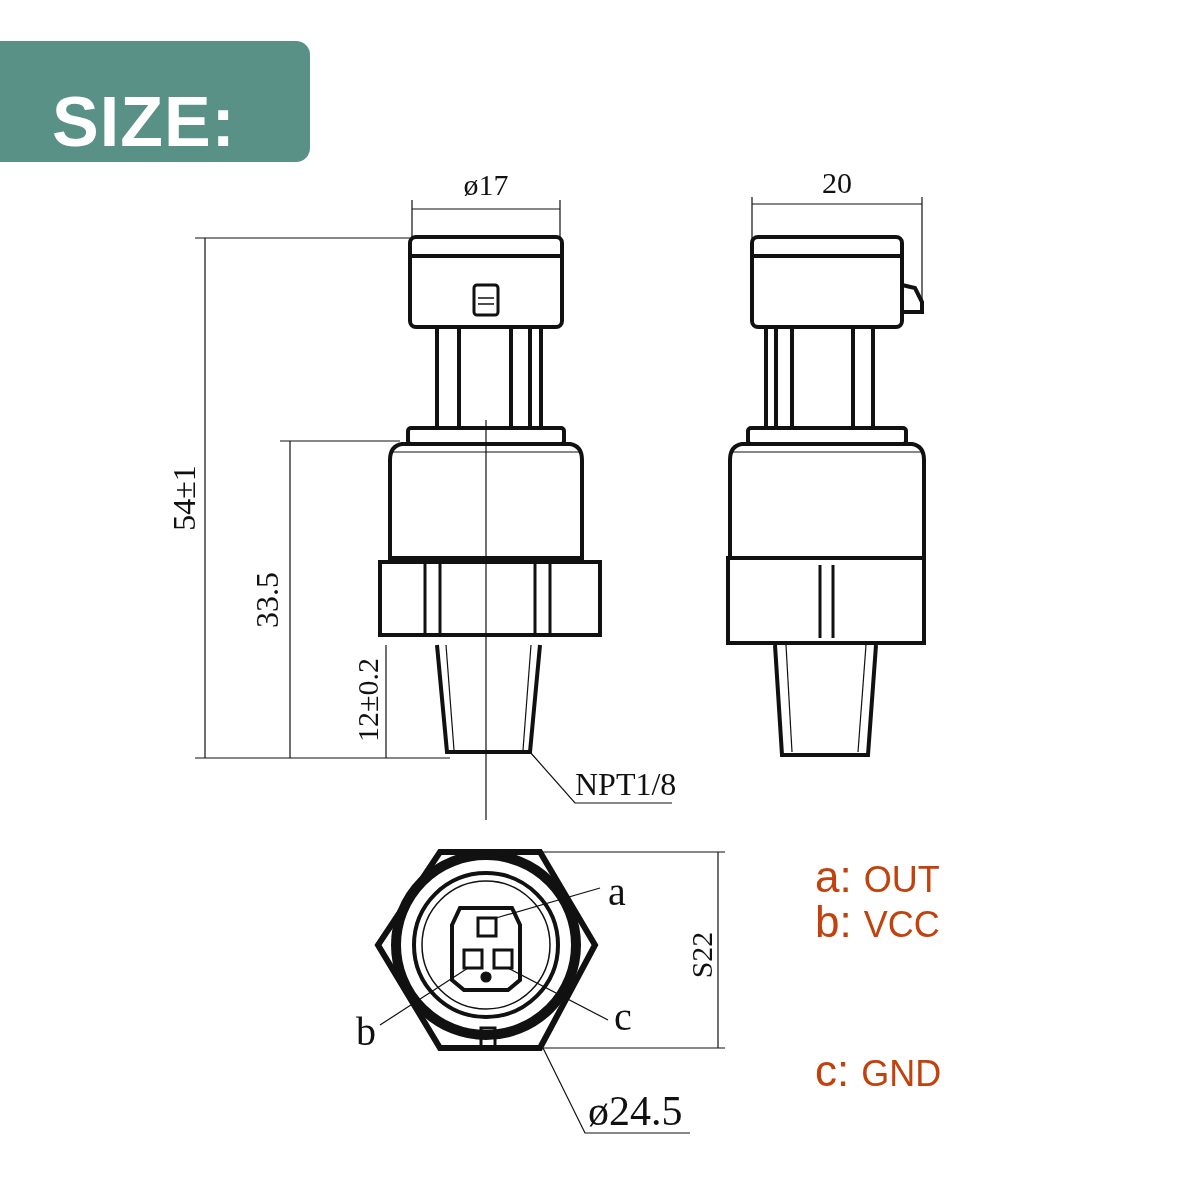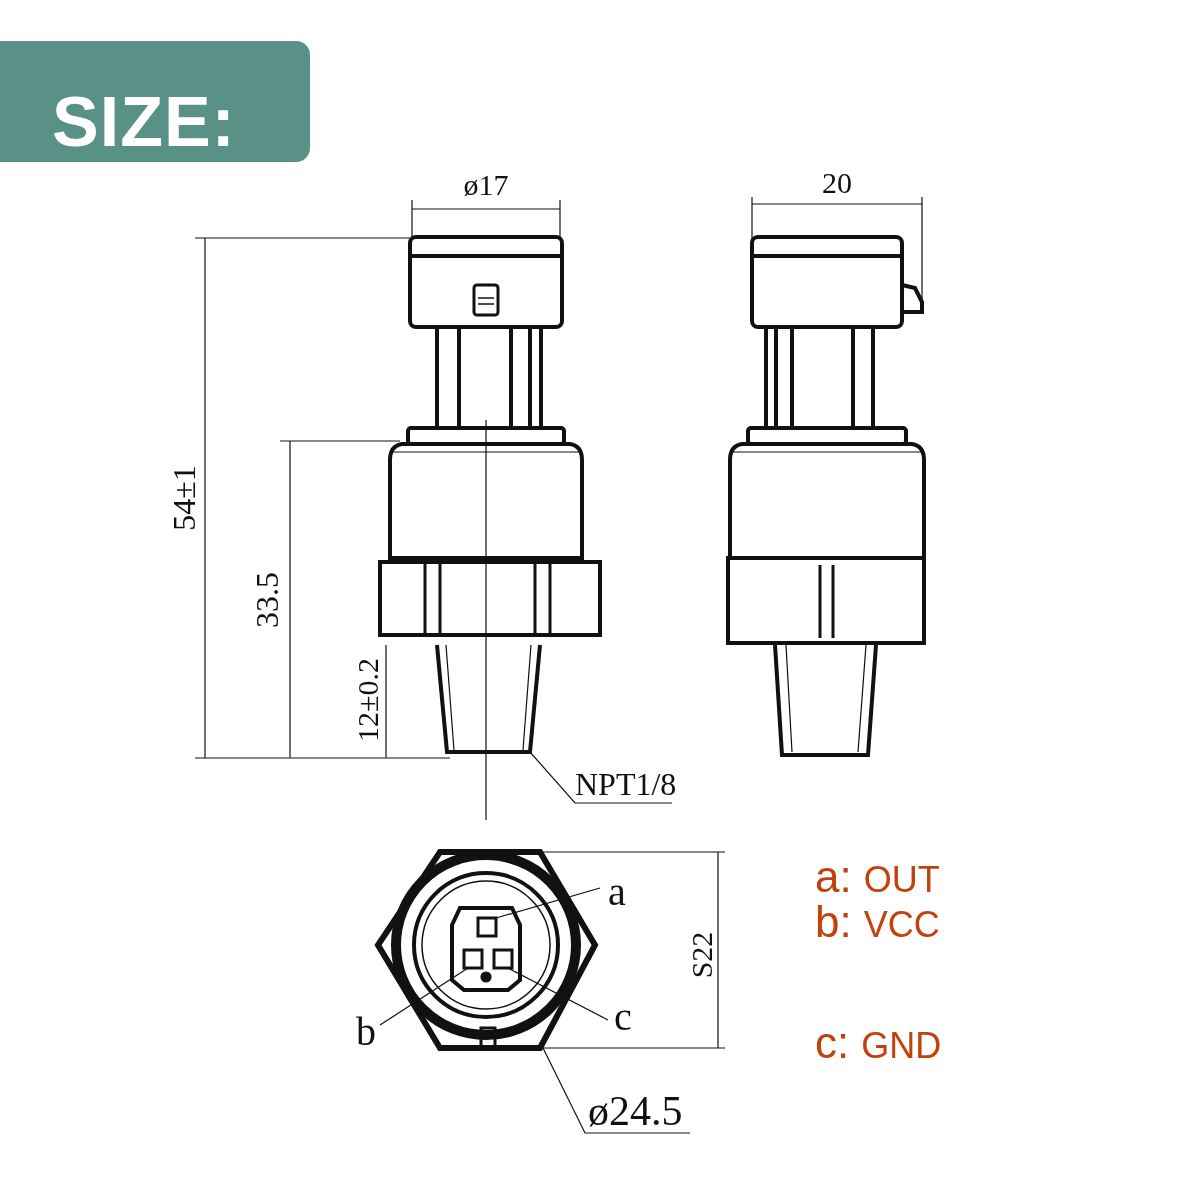--- a/index.html
+++ b/index.html
@@ -120,15 +120,15 @@
   <text class="dim" x="356" y="1045" font-size="40">b</text>
   <text class="dim" x="614" y="1030" font-size="40">c</text>
 </svg>
 
 <div class="legend" style="top:852px;">
   <span class="k">a:</span><span class="v">OUT</span>
 </div>
 <div class="legend" style="top:888px;margin-top:9px;">
   <span class="k">b:</span><span class="v">VCC</span>
 </div>
-<div class="legend" style="top:1018px;">
+<div class="legend" style="top:1046px;">
   <span class="k">c:</span><span class="v">GND</span>
 </div>
 
 </body></html>

